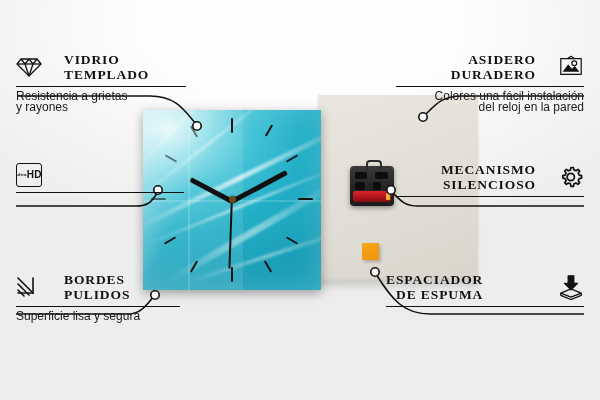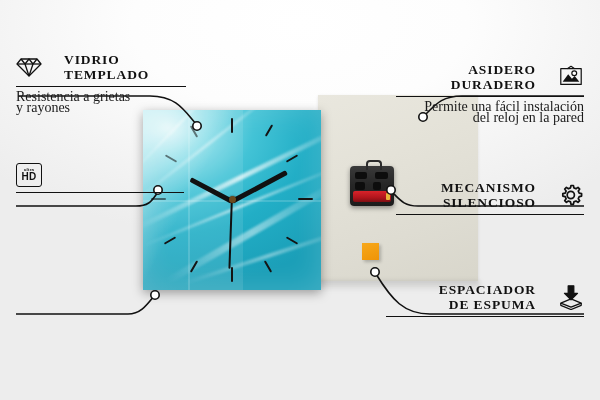--- a/index.html
+++ b/index.html
@@ -60,38 +60,38 @@
   .battery{position:absolute;left:3px;bottom:4px;width:38px;height:11px;background:linear-gradient(180deg,#d8232a 0%,#b0151c 60%,#7e0f14 100%);border-radius:2px;}
   .battery-tip{position:absolute;right:1px;top:2px;width:4px;height:7px;background:#e8b53a;border-radius:1px;}
   .spacer{
     position:absolute;left:362px;top:243px;width:17px;height:17px;
     background:linear-gradient(160deg,#f7a81b 0%,#ef9407 100%);
     box-shadow:2px 2px 3px rgba(0,0,0,.22);
   }
   
   .callout{position:absolute;}
   .callout.left{text-align:left;}
-  .callout.right{text-align:right;margin-top:10px;}
+  .callout.right{text-align:right;}
   .co-head{display:flex;align-items:center;gap:22px;}
   .callout.right .co-head{flex-direction:row-reverse;}
   .co-title{
     font-family:"Liberation Serif", serif;font-weight:700;
     font-size:13.5px;line-height:15px;letter-spacing:.9px;color:#111;
     text-transform:uppercase;white-space:pre-line;
   }
   .co-rule{height:1px;background:#111;margin-top:4px;}
   .co-desc{
-    font-family:Liberation Serif, serif;font-size:14px;line-height:11.4px;
+    font-family:Liberation Sans, sans-serif;font-size:12px;line-height:11.4px;
     color:#1a1a1a;margin-top:4px;white-space:pre-line;
   }
   .co-icon{flex:0 0 auto;width:26px;height:26px;display:flex;align-items:center;justify-content:center;}
   .co-icon svg{display:block;}
   .hdbadge{
     width:24px;height:22px;border:1.6px solid #111;border-radius:3px;
-    display:flex;flex-direction:column;align-items:center;justify-content:center;line-height:1;
+    display:flex;flex-direction:row;align-items:center;justify-content:center;line-height:1;
   }
   .hdbadge .u{font-family:"Liberation Sans",sans-serif;font-size:4.4px;font-weight:700;letter-spacing:.2px;color:#111;}
   .hdbadge .h{font-family:"Liberation Sans",sans-serif;font-size:10px;font-weight:700;letter-spacing:.3px;color:#111;margin-top:.5px;}
   
   #wires{position:absolute;left:0;top:0;width:600px;height:400px;pointer-events:none;}
 </style>
 </head>
 <body>
 
 <div id="stage">
@@ -186,59 +186,78 @@
       <span class="co-icon">
         <span class="hdbadge">
           <span class="u">ultra</span>
           <span class="h">HD</span>
         </span>
       </span>
     </div>
     <div class="co-rule" style="width:168px;"></div>
   </div>
 
+  <div class="callout left" style="left:16px;top:272px;width:178px;">
+    <div class="co-head">
+      <span class="co-icon">
+        <svg width="26" height="24" viewBox="0 0 26 24">
+            <g fill="none" stroke="#111" stroke-width="1.6" stroke-linecap="round">
+          <path d="M2 3 L17 18"></path>
+              <path d="M2 9 L13 20"></path>
+              <path d="M2 15 L8 21"></path>
+              <path d="M17 18 L2 18"></path>
+              <path d="M17 18 L17 3"></path>
+        </g>
+          </svg>
+      </span>
+      <span class="co-title">BORDES
+PULIDOS</span>
+    </div>
+    <div class="co-rule" style="width:164px;"></div>
+    <div class="co-desc">Superficie lisa y segura</div>
+  </div>
 
   <div class="callout right" style="left:396px;top:52px;width:188px;">
     <div class="co-head" style="justify-content:flex-start;">
       <span class="co-icon">
         <svg width="28" height="24" viewBox="0 0 28 24">
             <g fill="none" stroke="#111" stroke-width="1.3" stroke-linejoin="round">
           <path d="M10 3 L14 0.5 L18 3"></path>
               <rect x="3" y="3" width="22" height="17"></rect>
           <path d="M5 17 L11 9 L15 14 L18 11 L23 17 Z" fill="#111" stroke="none"></path>
           <circle cx="17.5" cy="8" r="2.6" fill="#fff"></circle>
         </g>
           </svg>
       </span>
       <span class="co-title">ASIDERO
 DURADERO</span>
     </div>
     <div class="co-rule" style="width:188px;margin-left:auto;"></div>
-    <div class="co-desc">Permite una fácil instalación
+    <div class="co-desc">Colores una fácil instalación
 del reloj en la pared</div>
   </div>
 
-  <div class="callout right" style="left:396px;top:170px;width:188px;text-align:right;">
+  <div class="callout right" style="left:396px;top:162px;width:188px;text-align:right;">
     <div class="co-head" style="justify-content:flex-start;">
       <span class="co-icon">
         <svg width="26" height="24" viewBox="0 0 26 24">
             <g fill="none" stroke="#111" stroke-width="1.7" stroke-linejoin="round">
           <path d="M13 2.5 l2.4 0 .5 2.4 2.1 .9 2-1.4 1.7 1.7 -1.4 2 .9 2.1 2.4 .5 0 2.4 -2.4 .5 -.9 2.1 1.4 2 -1.7 1.7 -2-1.4 -2.1 .9 -.5 2.4 -2.4 0 -.5-2.4 -2.1-.9 -2 1.4 -1.7-1.7 1.4-2 -.9-2.1 -2.4-.5 0-2.4 2.4-.5 .9-2.1 -1.4-2 1.7-1.7 2 1.4 2.1-.9 Z"></path>
           <circle cx="12.8" cy="12" r="3.6"></circle>
         </g>
           </svg>
       </span>
       <span class="co-title">MECANISMO
 SILENCIOSO</span>
     </div>
     <div class="co-rule" style="width:188px;margin-left:auto;"></div>
   </div>
 
   <div class="callout right" style="left:386px;top:272px;width:198px;">
-    <div class="co-head" style="justify-content:flex-start;">
+    <div class="co-head" style="justify-content:space-between;">
       <span class="co-icon">
         <svg width="28" height="26" viewBox="0 0 28 26">
             <g fill="none" stroke="#111" stroke-width="1.4" stroke-linejoin="round">
           <path d="M11 1 h6 v8 h4 l-7 7 -7-7 h4 Z" fill="#111"></path>
           <path d="M14 15 L25 19.5 L14 24 L3 19.5 Z"></path>
           <path d="M3 19.5 v2.5 L14 26.5 L25 22 v-2.5"></path>
         </g>
           </svg>
       </span>
       <span class="co-title">ESPACIADOR

